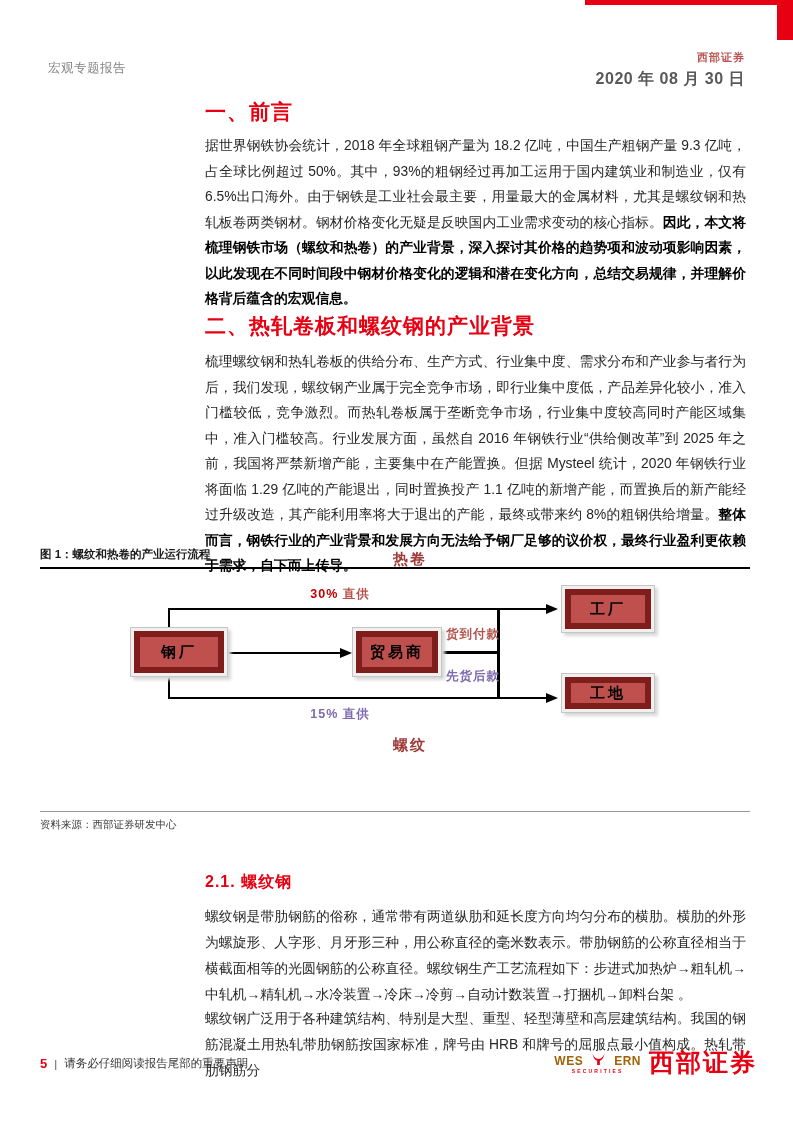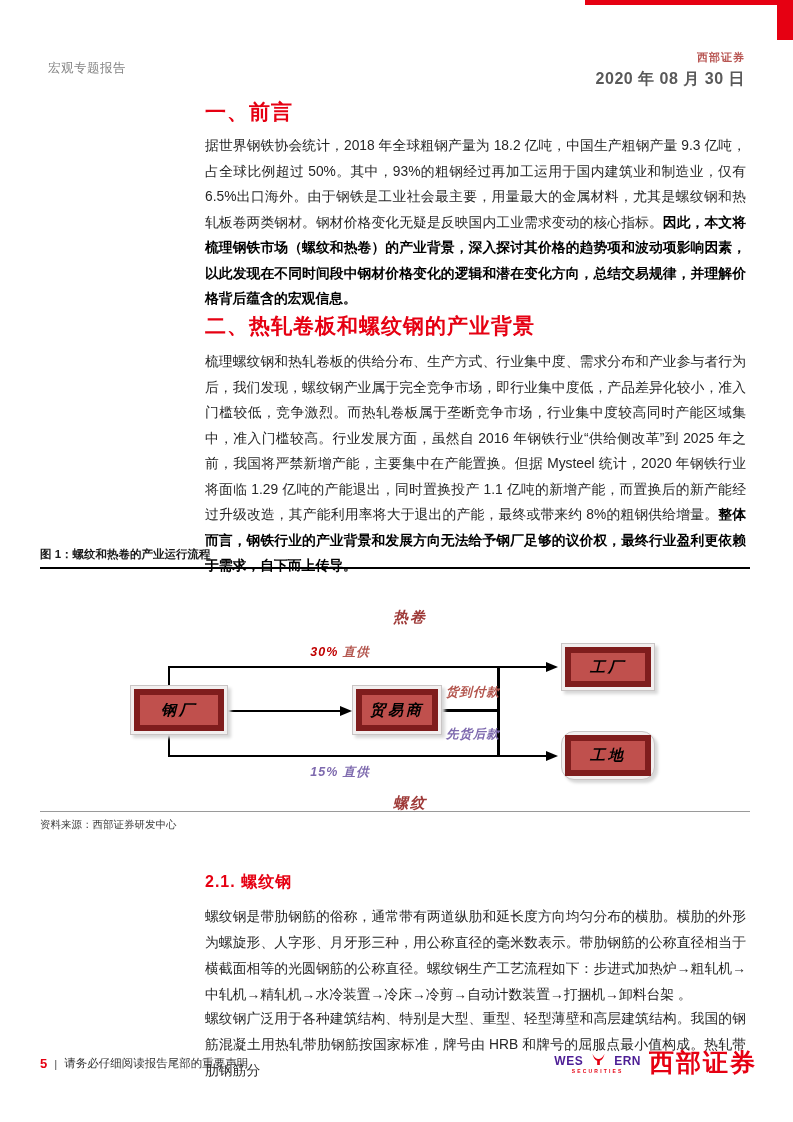--- a/index.html
+++ b/index.html
@@ -26,38 +26,38 @@
   .para { position:absolute; left:205px; width:541px; font-size:13.8px; line-height:25.5px;
           text-align:justify; color:#262626; }
   .para b { color:#000; }
 
   
   .fig-cap { position:absolute; left:40px; top:547px; font-size:11.5px; font-weight:bold; color:#1a1a1a; }
   .fig-rule-top { position:absolute; left:40px; top:567px; width:710px; height:2px; background:#000; }
   .fig-rule-bot { position:absolute; left:40px; top:811px; width:710px; height:1px; background:#9a9a9a; }
   .fig-src { position:absolute; left:40px; top:818px; font-size:10.5px; color:#404040; }
 
-  .diagram { position:absolute; left:40px; top:604px; width:710px; height:238px;font-style:italic; }
+  .diagram { position:absolute; left:40px; top:546px; width:710px; height:238px; }
   .dg-label { position:absolute; width:140px; text-align:center; font-size:15px; font-weight:bold; color:#9e3a38; letter-spacing:2px; }
   .dg-line { position:absolute; background:#000; }
   .dg-arrow { position:absolute; width:0; height:0; border-top:5px solid transparent; border-bottom:5px solid transparent; border-left:12px solid #000; }
   .node-frame { position:absolute; background:#f2efef; border:1px solid #c9c5c5; padding:3px; box-shadow:3px 3px 3px #d8d8d8; }
   .node { background:#c0504d; border:6px solid #7f1d1d; width:100%; height:100%;
           display:flex; align-items:center; justify-content:center;
           font-size:15px; font-weight:bold; color:#000; letter-spacing:3px; }
   .edge-tag { position:absolute; font-size:12.5px; font-weight:bold; letter-spacing:1px; }
   .red-pct { color:#c00000; } .red-tag { color:#b3554d; } .purple { color:#7e6aae; }
 
   
   .ftr-left { position:absolute; left:40px; top:1056px; font-size:11.5px; color:#333; display:flex; align-items:center; gap:7px; }
   .ftr-page { color:#e60012; font-weight:bold; font-size:13px; }
   .ftr-sep { color:#555; }
   .ftr-right { position:absolute; right:36px; top:1046px; display:flex; align-items:center; gap:8px; }
   .logo-en { text-align:center; line-height:1; }
-  .logo-word { font-size:12px; font-weight:900; color:#4c1d95; letter-spacing:0.5px; display:flex; align-items:flex-end; justify-content:center;gap:8px; }
+  .logo-word { font-size:12px; font-weight:900; color:#a16207; letter-spacing:0.5px; display:flex; align-items:flex-end; justify-content:center;gap:8px; }
   .logo-bull { width:13px; height:15px; margin:0 1px; display:inline-block; }
   .logo-sub { margin-top:2px; font-size:5px; font-weight:bold; color:#e60012; letter-spacing:2.2px; }
   .ftr-brand { font-size:25px; font-weight:900; color:#e60012; letter-spacing:2px; font-family:"Liberation Sans","DejaVu Sans",sans-serif; }
 </style>
 </head>
 <body>
 
 <div class="page">
 
   <div class="top-bar"></div>
@@ -111,21 +111,21 @@
 
     <div class="node-frame" style="left:90px; top:81px; width:98px; height:50px;">
       <div class="node">钢厂</div>
     </div>
     <div class="node-frame" style="left:312px; top:81px; width:90px; height:50px;">
       <div class="node">贸易商</div>
     </div>
     <div class="node-frame" style="left:521px; top:39px; width:94px; height:48px;">
       <div class="node">工厂</div>
     </div>
-    <div class="node-frame" style="left:521px; top:127px; width:94px; height:49px;border-radius:13px;">
+    <div class="node-frame" style="left:521px; top:127px; width:94px; height:40px;">
       <div class="node">工地</div>
     </div>
   </div>
 
   <div class="fig-rule-bot"></div>
   <div class="fig-src">资料来源：西部证券研发中心</div>
 
   <div class="h-sub" style="top:872px;">2.1. 螺纹钢</div>
   <div class="para" style="top:904px; line-height:26px;">螺纹钢是带肋钢筋的俗称，通常带有两道纵肋和延长度方向均匀分布的横肋。横肋的外形为螺旋形、人字形、月牙形三种，用公称直径的毫米数表示。带肋钢筋的公称直径相当于横截面相等的光圆钢筋的公称直径。螺纹钢生产工艺流程如下：步进式加热炉→粗轧机→中轧机→精轧机→水冷装置→冷床→冷剪→自动计数装置→打捆机→卸料台架 。</div>
   <div class="para" style="top:1006px; line-height:26px;">螺纹钢广泛用于各种建筑结构、特别是大型、重型、轻型薄壁和高层建筑结构。我国的钢筋混凝土用热轧带肋钢筋按国家标准，牌号由 HRB 和牌号的屈服点最小值构成。热轧带肋钢筋分</div>

